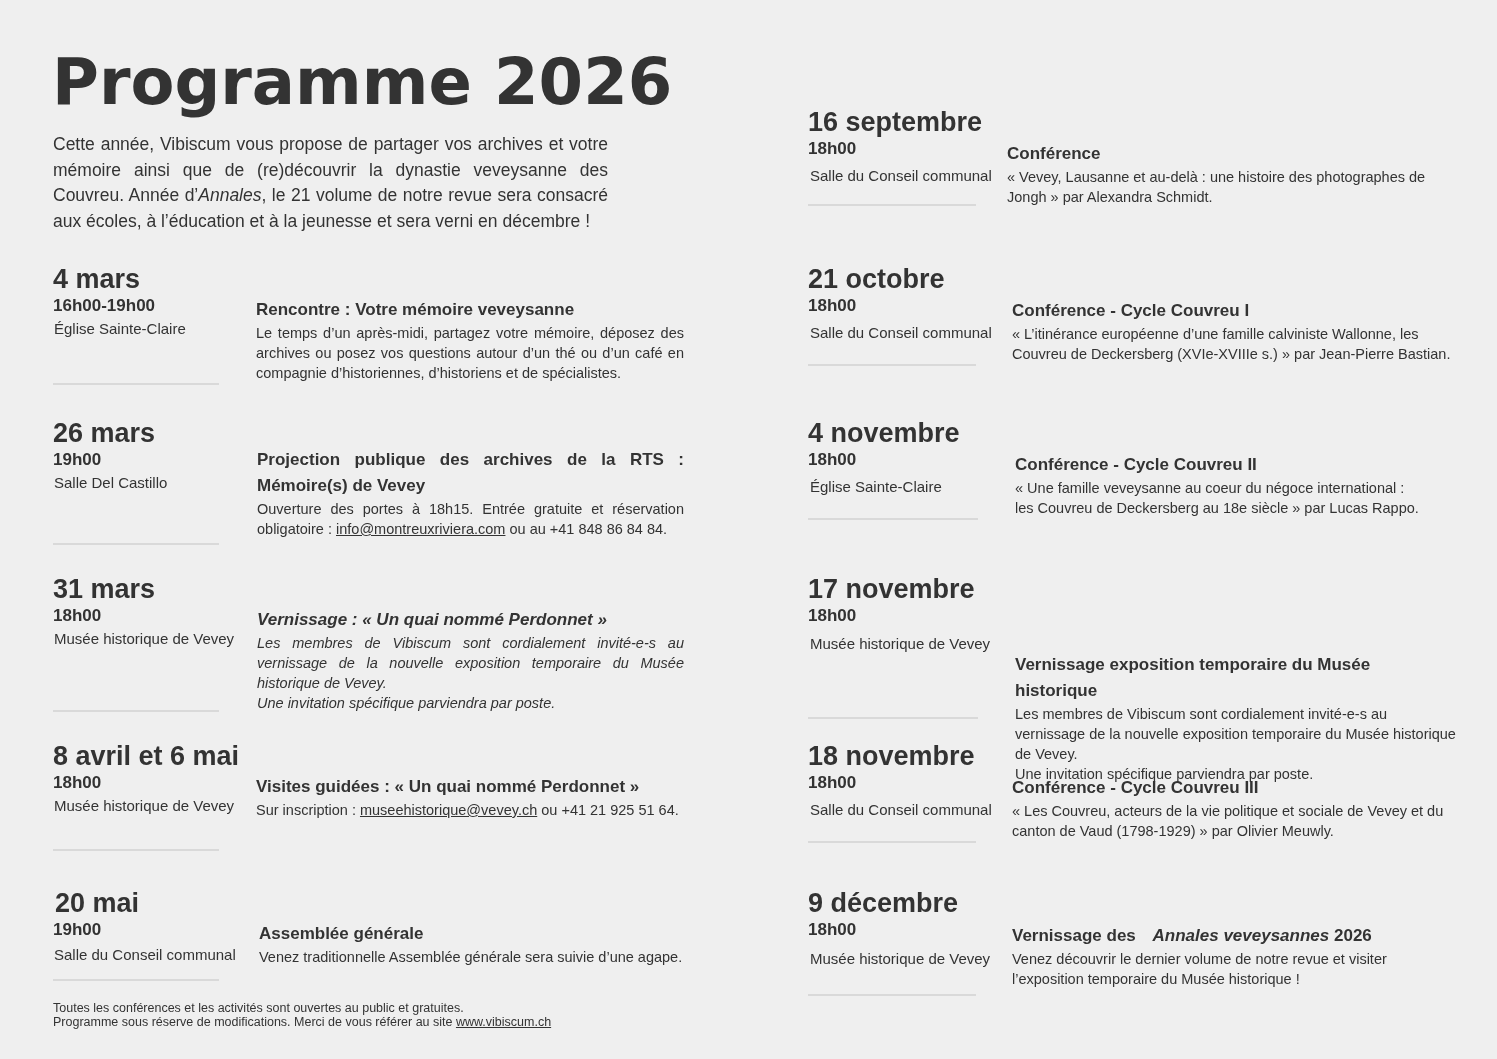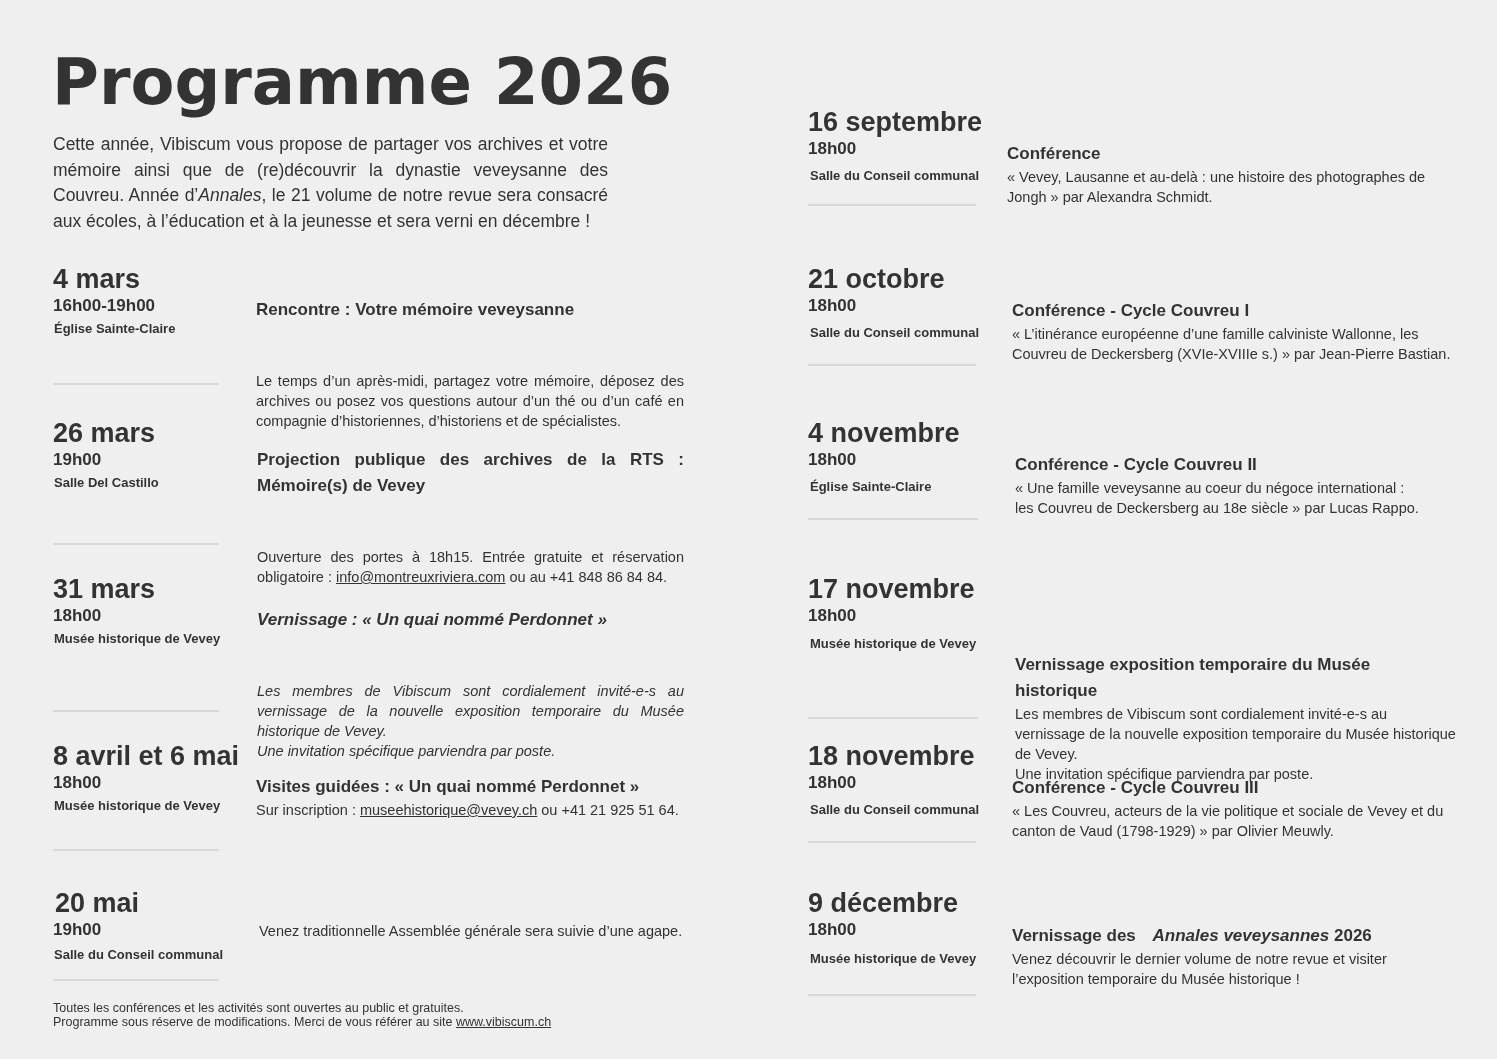--- a/index.html
+++ b/index.html
@@ -21,34 +21,34 @@
     .ev-date {
       position: absolute; left: 0; top: 0;
       font-weight: bold; font-size: 27px; line-height: 30px; color: #333; white-space: nowrap;
     }
     .ev-time {
       position: absolute; left: 0; top: 32px;
       font-weight: bold; font-size: 17px; line-height: 20px; color: #333; white-space: nowrap;
     }
     .ev-place {
       position: absolute; left: 1px; top: 57px;
-      font-size: 13px; line-height: 16px; color: #333; white-space: nowrap; font-weight: bold;
+      font-size: 15px; line-height: 16px; color: #333; white-space: nowrap;
     }
     .ev-rule {
       position: absolute; left: 0; height: 2px; width: 166px; background: #d9d9d9;
     }
     .ev-body { position: absolute; }
     .ev-title {
       font-weight: bold; font-size: 17px; line-height: 26px; color: #333;
     }
     .ev-title.justify { text-align: justify; text-align-last: auto; }
     .ev-desc {
       font-size: 14.5px; line-height: 20px; color: #333;
     }
-    .ev-desc.justify { text-align: justify; margin-top: 48px; }
+    .ev-desc.justify { text-align: justify; }
     .ev-desc a, .footer a { color: #333; text-decoration: underline; }
     .it { font-style: italic; margin-left: 12px; }
 
     .footer {
       position: absolute; left: 53px; top: 1002px;
       font-size: 12.5px; line-height: 13.5px; color: #333;
     }
   </style>
 </head>
 <body>
@@ -100,20 +100,21 @@
     <div class="ev-desc"><span>Sur inscription : </span><a>museehistorique@vevey.ch</a><span> ou +41 21 925 51 64.</span></div>
   </div>
 </div>
 
 <div class="event" style="left:53px; top:888px;">
   <div class="ev-date" style="left:2px;">20 mai</div>
   <div class="ev-time">19h00</div>
   <div class="ev-place" style="top:59px;">Salle du Conseil communal</div>
   <div class="ev-rule" style="top:91px;"></div>
   <div class="ev-body" style="left:206px; top:33px; width:440px;">
+    <div class="ev-title">Assemblée générale</div>
     <div class="ev-desc">Venez traditionnelle Assemblée générale sera suivie d’une agape.</div>
   </div>
 </div>
 
 <div class="event" style="left:808px; top:107px;">
   <div class="ev-date">16 septembre</div>
   <div class="ev-time">18h00</div>
   <div class="ev-place" style="left:2px; top:61px;">Salle du Conseil communal</div>
   <div class="ev-rule" style="top:97px; width:168px;"></div>
   <div class="ev-body" style="left:199px; top:34px; width:440px;">

